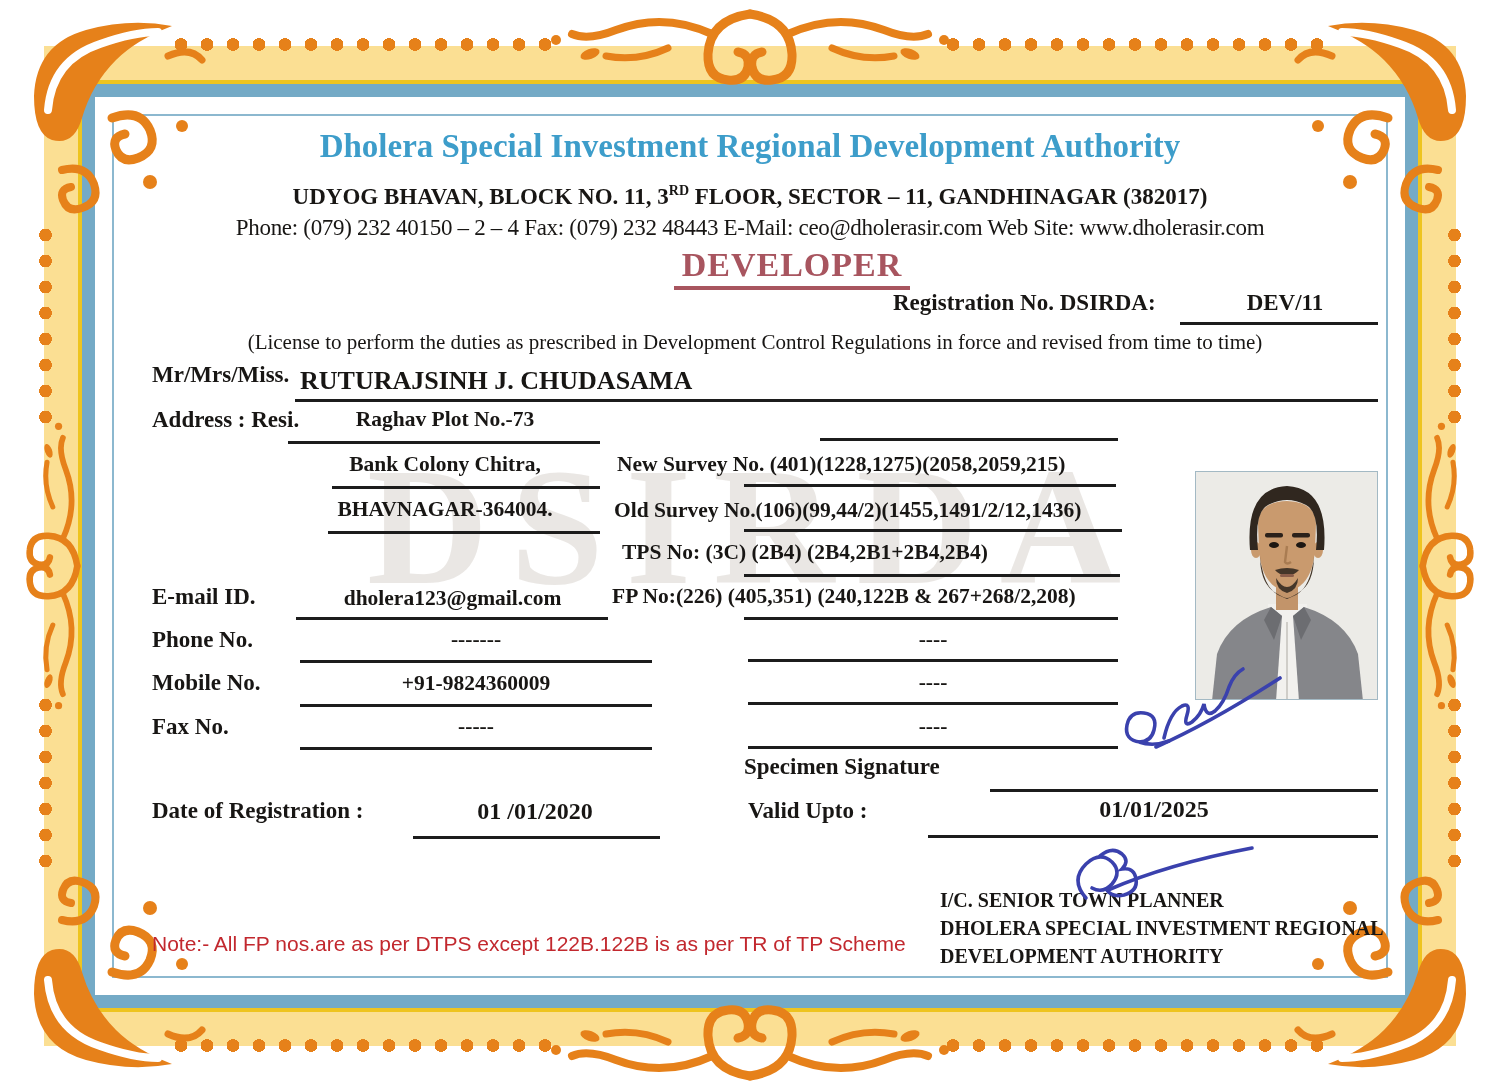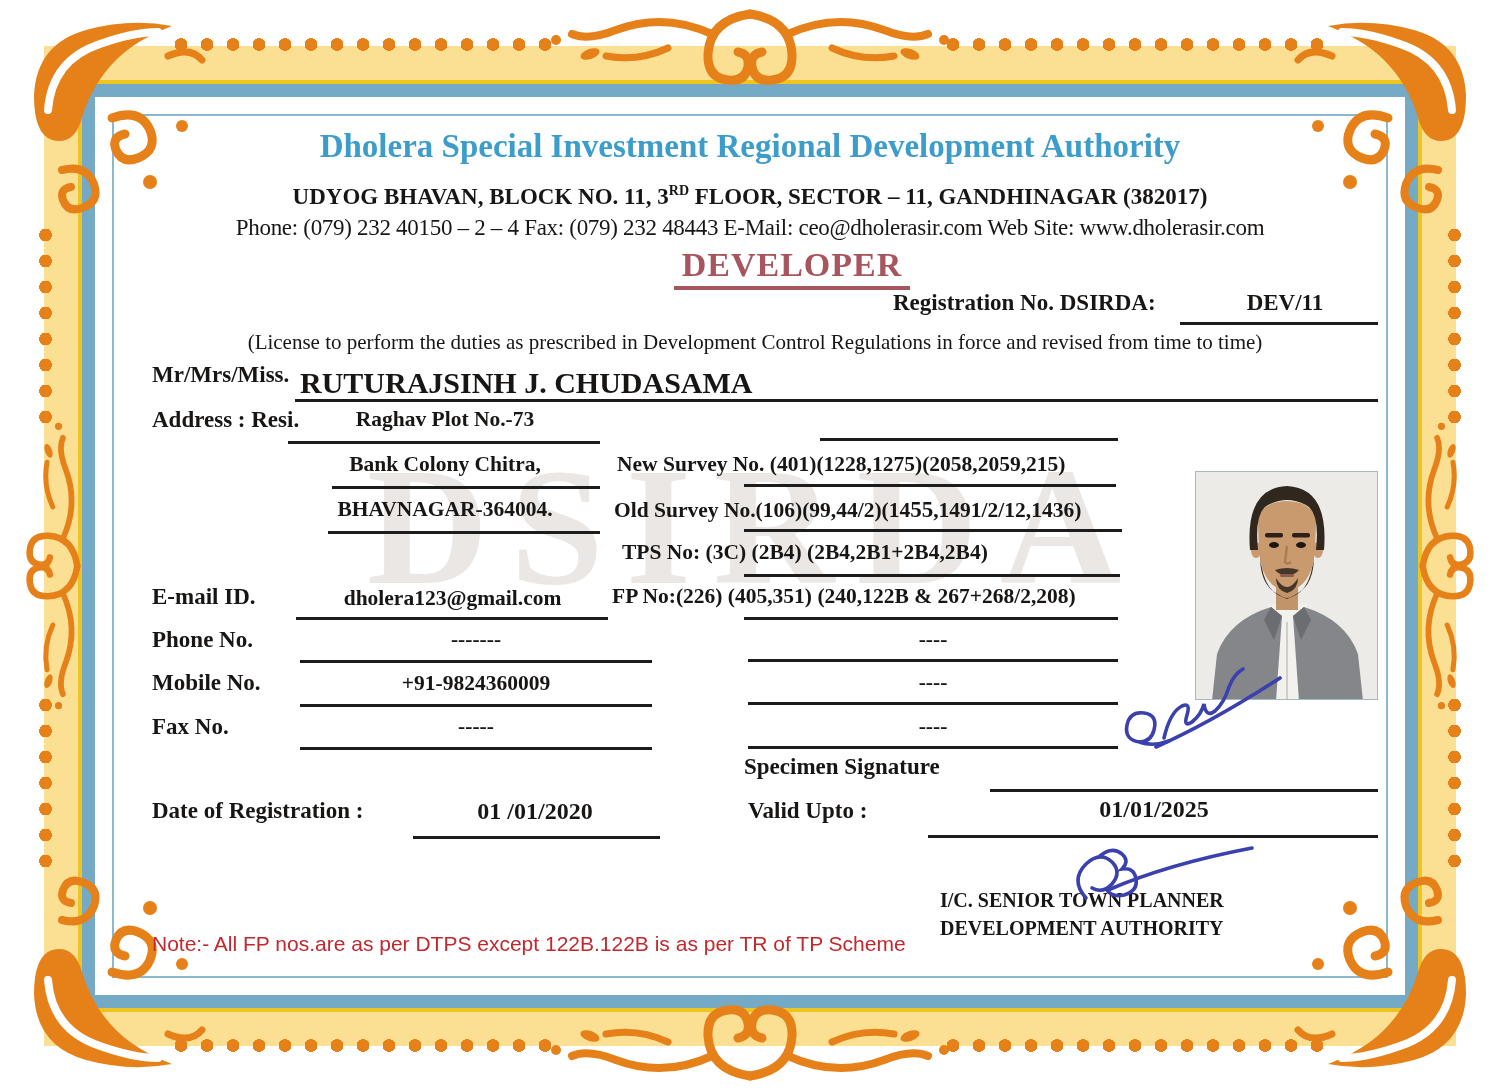--- a/index.html
+++ b/index.html
@@ -122,21 +122,21 @@
       <span class="badge">DEVELOPER</span>
     </div>
 
     <div class="abs reg-label">Registration No. DSIRDA:</div>
     <div class="abs reg-value">DEV/11</div>
     <div class="ul" style="left:1180px;top:322px;width:198px;"></div>
 
     <div class="abs license">(License to perform the duties as prescribed in Development Control Regulations in force and revised from time to time)</div>
 
     <div class="abs lbl" style="left:152px;top:362px;">Mr/Mrs/Miss.</div>
-    <div class="abs val" style="left:300px;top:366px;font-size:30px;">RUTURAJSINH J. CHUDASAMA</div>
+    <div class="abs val" style="left:300px;top:366px;font-size:26px;">RUTURAJSINH J. CHUDASAMA</div>
     <div class="ul" style="left:295px;top:399px;width:1083px;"></div>
 
     <div class="abs lbl" style="left:152px;top:407px;">Address : Resi.</div>
     <div class="abs val" style="left:290px;top:407px;width:310px;">Raghav Plot No.-73</div>
     <div class="ul" style="left:288px;top:441px;width:312px;"></div>
     <div class="abs val" style="left:290px;top:452px;width:310px;">Bank Colony Chitra,</div>
     <div class="ul" style="left:332px;top:486px;width:268px;"></div>
     <div class="abs val" style="left:290px;top:497px;width:310px;">BHAVNAGAR-364004.</div>
     <div class="ul" style="left:328px;top:531px;width:272px;"></div>
 
@@ -222,19 +222,20 @@
     <svg class="sig" style="left:1048px;top:836px;" width="210" height="80" viewBox="0 0 210 80">
       <g stroke="#3a41ad" stroke-width="3.6" fill="none" stroke-linecap="round">
         <path d="M38,62 q-16,-18 0,-34 q14,-13 26,-2 q10,10 0,22 q-9,10 -20,4"></path>
         <path d="M52,20 q12,-10 22,-2 q8,7 0,15 q12,-2 14,10 q2,12 -12,16 q-12,3 -18,-6"></path>
         <path d="M60,54 Q120,28 204,12"></path>
       </g>
     </svg>
 
     <div class="abs signer">
       <div>I/C. SENIOR TOWN PLANNER</div>
+      <div>DHOLERA SPECIAL INVESTMENT REGIONAL</div>
       <div>DEVELOPMENT AUTHORITY</div>
     </div>
 
     <div class="abs note">Note:- All FP nos.are as per DTPS except 122B.122B is as per TR of TP Scheme</div>
 
   </div>
 </div>
 
 </body></html>

